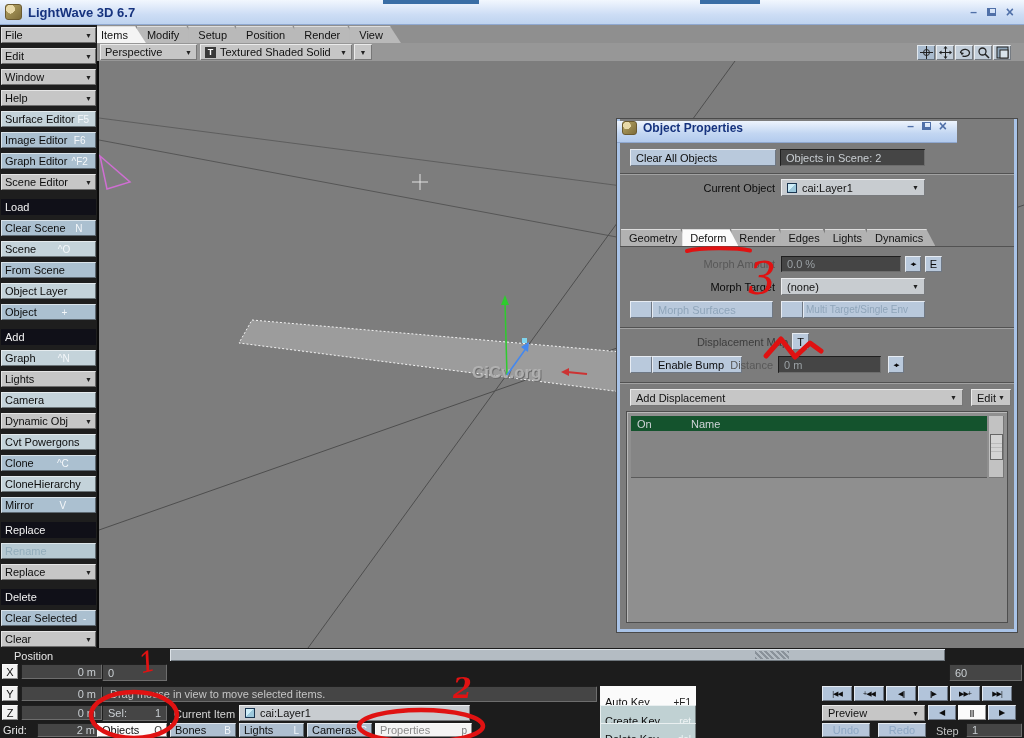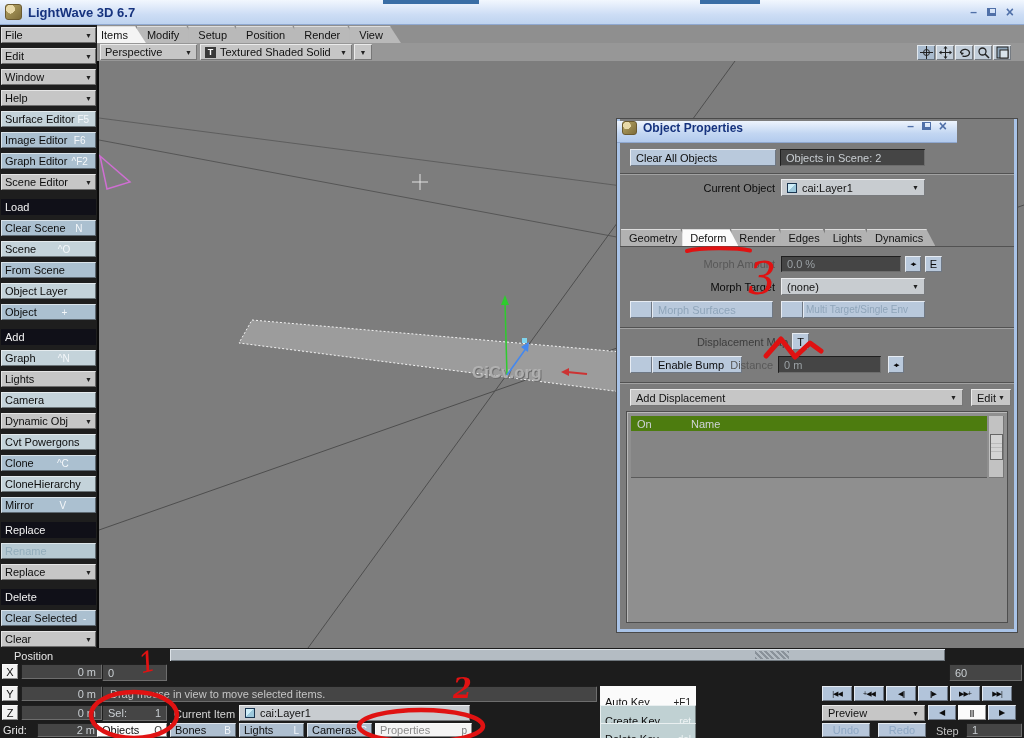--- a/index.html
+++ b/index.html
@@ -56,21 +56,21 @@
   .steel{background:#b9c9dc;color:#0c0c0c;padding:0 6px}
   .steel.offtxt{color:#8fa5ba}
   .ddl{background:#c8ccd0;color:#111;padding:0 6px}
   .chk{width:22px;height:17px;background:#b9c9dc}
   .dtab{background:#b2b2b2;color:#111;height:17px;padding:1px 12px 0 8px;margin-left:-7px;clip-path:polygon(0 0,calc(100% - 9px) 0,100% 100%,0 100%);display:flex;align-items:center;box-shadow:inset 0 1px 0 #ddd}
   .dtab.active{background:#fbfbfb;z-index:2}
   .sep{position:absolute;left:0;width:394px;height:2px;border-top:1px solid #525252;border-bottom:1px solid #a2a2a2}
   .mini{font-size:7px;justify-content:center;letter-spacing:-1px}
   .cube-icon{width:10px;height:10px;border:1px solid #1a3550;background:linear-gradient(135deg,#cfeef8 50%,#9cc8dc 50%);margin-right:5px}
   #dlg-listpanel{position:absolute;left:6px;top:292px;width:382px;height:212px;background:#8f8f8f;border:1px solid #4e4e4e;box-shadow:inset 1px 1px 0 #b9b9b9}
-  #dlg-listhead{position:absolute;left:4px;top:4px;width:356px;height:15px;background:#4d7c0f;color:#cfd4d8;display:flex;align-items:center}
+  #dlg-listhead{position:absolute;left:4px;top:4px;width:356px;height:15px;background:#14532d;color:#cfd4d8;display:flex;align-items:center}
   #dlg-listbody{position:absolute;left:4px;top:19px;width:356px;height:47px;background:#858585;border-bottom:1px solid #5a5a5a}
   #dlg-scroll{position:absolute;left:362px;top:4px;width:15px;height:62px;background:#c2c2c2;box-shadow:inset -1px -1px 0 #777}
   #dlg-thumb{position:absolute;left:1px;top:18px;width:13px;height:26px;background:#d4d4d4;border:1px solid #666;background-image:repeating-linear-gradient(#bbb 0 1px,transparent 1px 4px);background-position:0 8px;background-repeat:no-repeat;background-size:100% 12px}
   
   #bottom{left:0;top:648px;width:1024px;height:90px;background:#1c1c1c;z-index:20}
   .axbtn{width:16px;height:15px;background:#f2f2f2;color:#111;display:flex;align-items:center;justify-content:center;font-size:11px}
   .valfld{width:81px;height:15px;justify-content:flex-end;padding-right:6px}
   .fld{display:flex;align-items:center}
   #ruler{left:170px;top:664px;width:775px;height:17px;background:#4a4a4a;color:#b9b9b9}
   #ruler::before{content:"";position:absolute;left:41px;top:0;width:730px;height:4px;background:repeating-linear-gradient(90deg,#242424 0 1px,transparent 1px 11.63px)}

